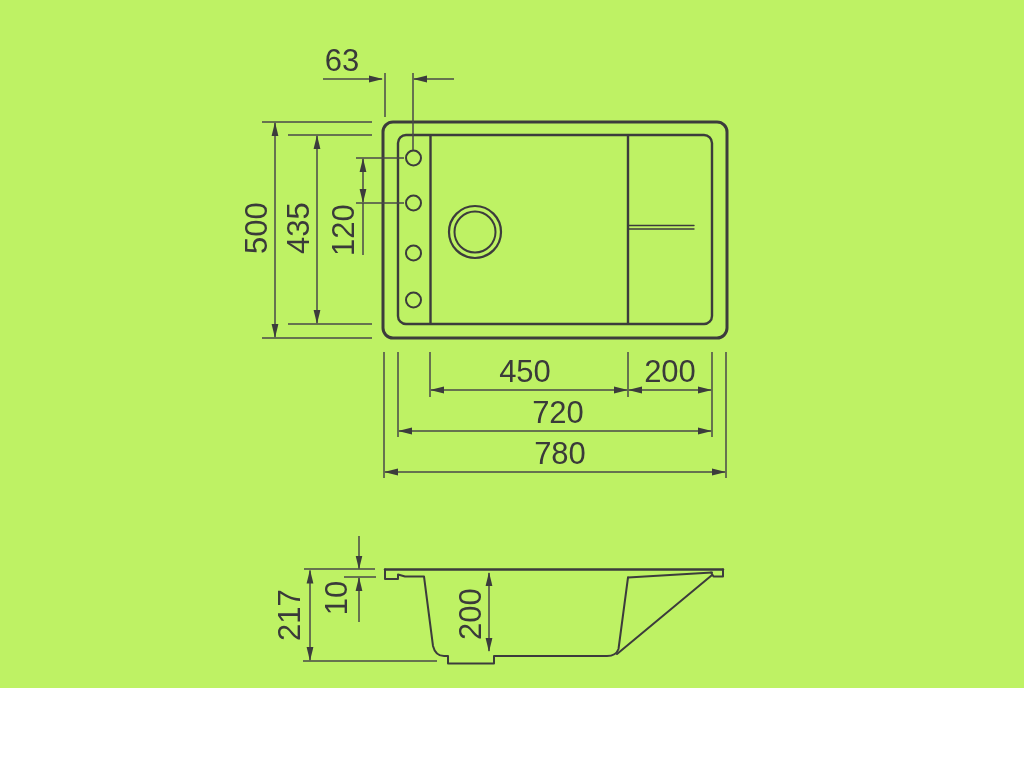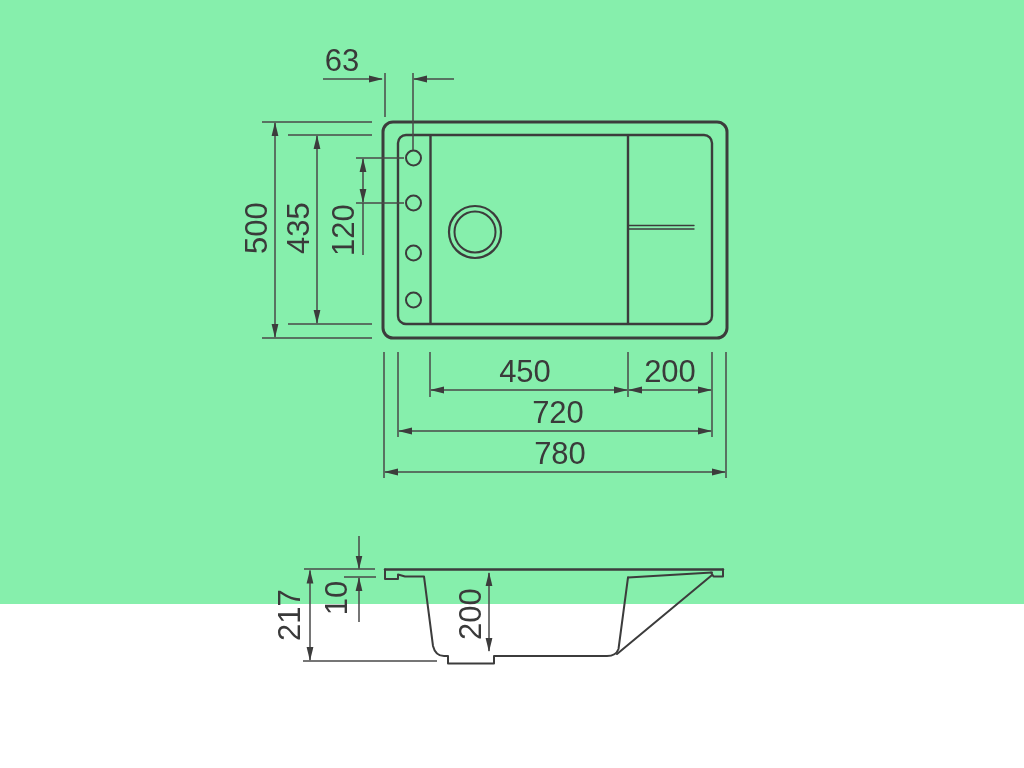--- a/index.html
+++ b/index.html
@@ -1,20 +1,20 @@
 <!DOCTYPE html>
 <html><head>
 <meta charset="utf-8">
 <style>
   html,body{margin:0;padding:0;}
   body{
     width:1024px;height:768px;background:#ffffff;overflow:hidden;
     font-family:"Liberation Sans", sans-serif;
   }
-  #stage{position:relative;width:1024px;height:604px;background:#86efac;}
+  #stage{position:relative;width:1024px;height:688px;background:#bef264;}
   svg{position:absolute;left:0;top:0;}
   .obj{stroke:#3c3c3c;fill:none;stroke-linecap:round;stroke-linejoin:round;}
   .obj-thick{stroke-width:3;}
   .obj-med{stroke-width:2.4;}
   .obj-thin{stroke-width:1.4;}
   .dim{stroke:#484848;stroke-width:1.5;fill:none;stroke-linecap:butt;}
   .dimtext{
     fill:#3a3a3a;font-size:31px;font-family:"Liberation Sans", sans-serif;
     text-anchor:middle;
   }

